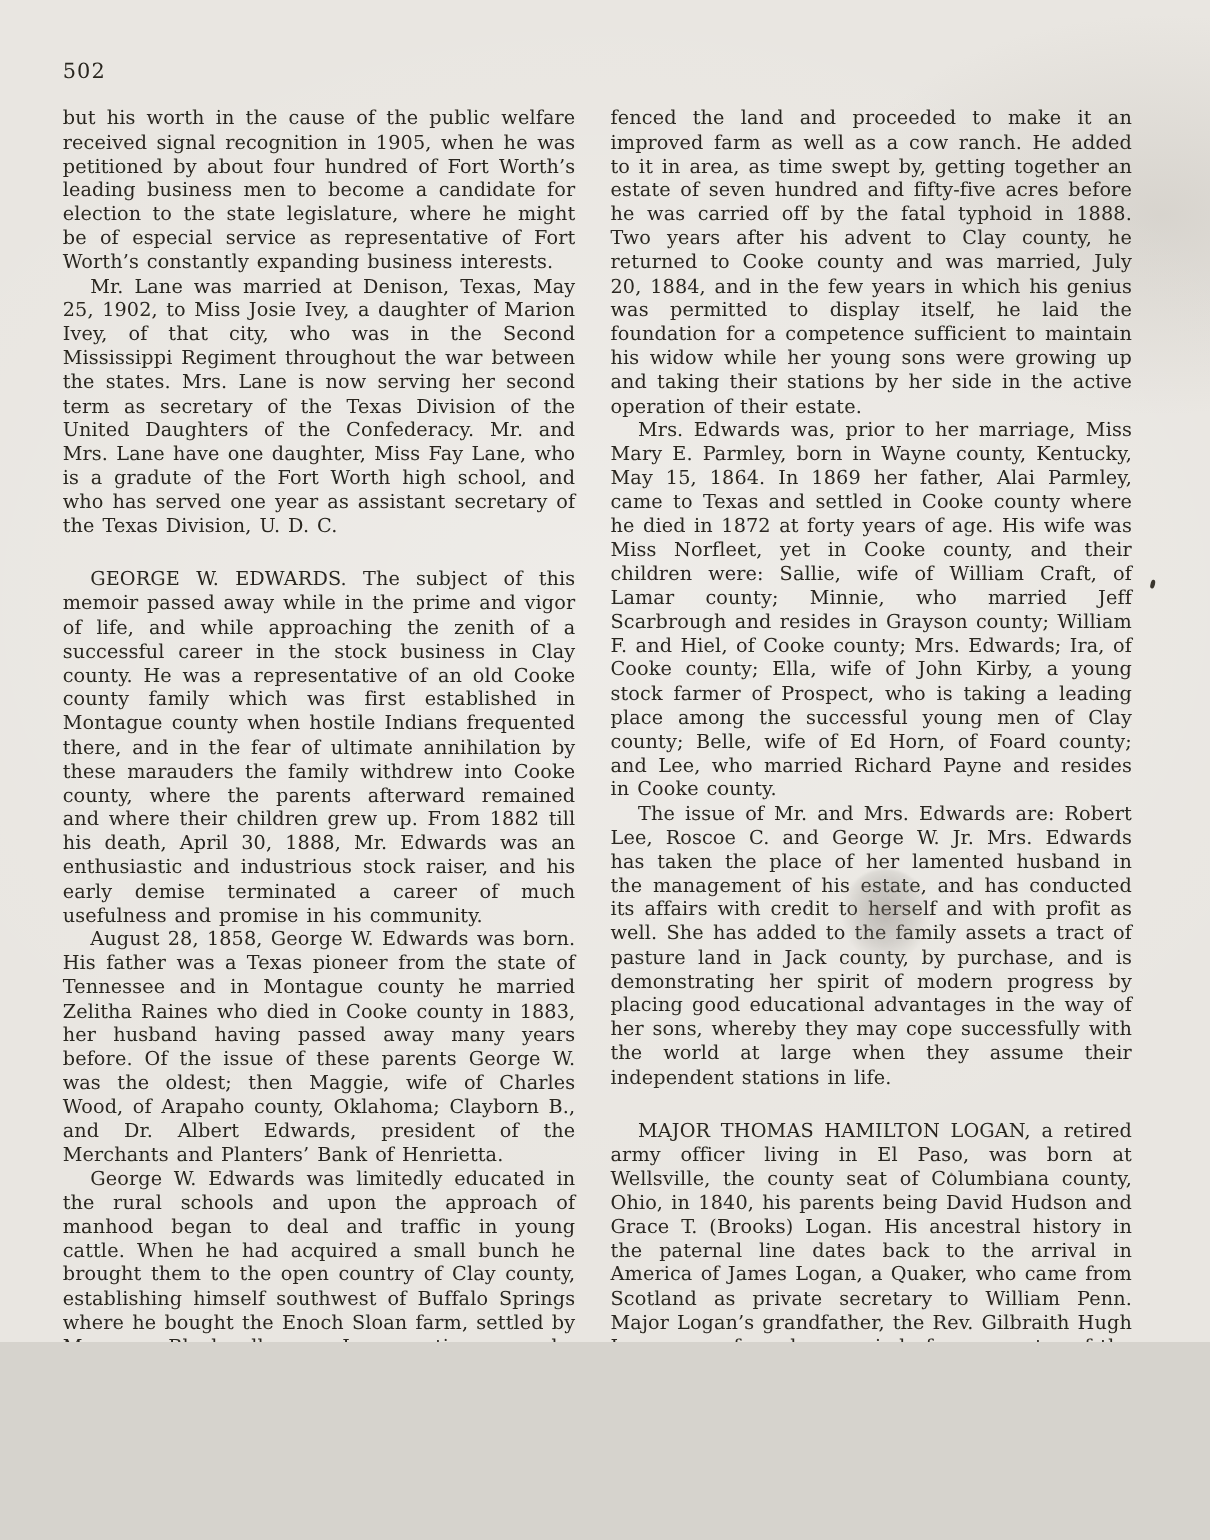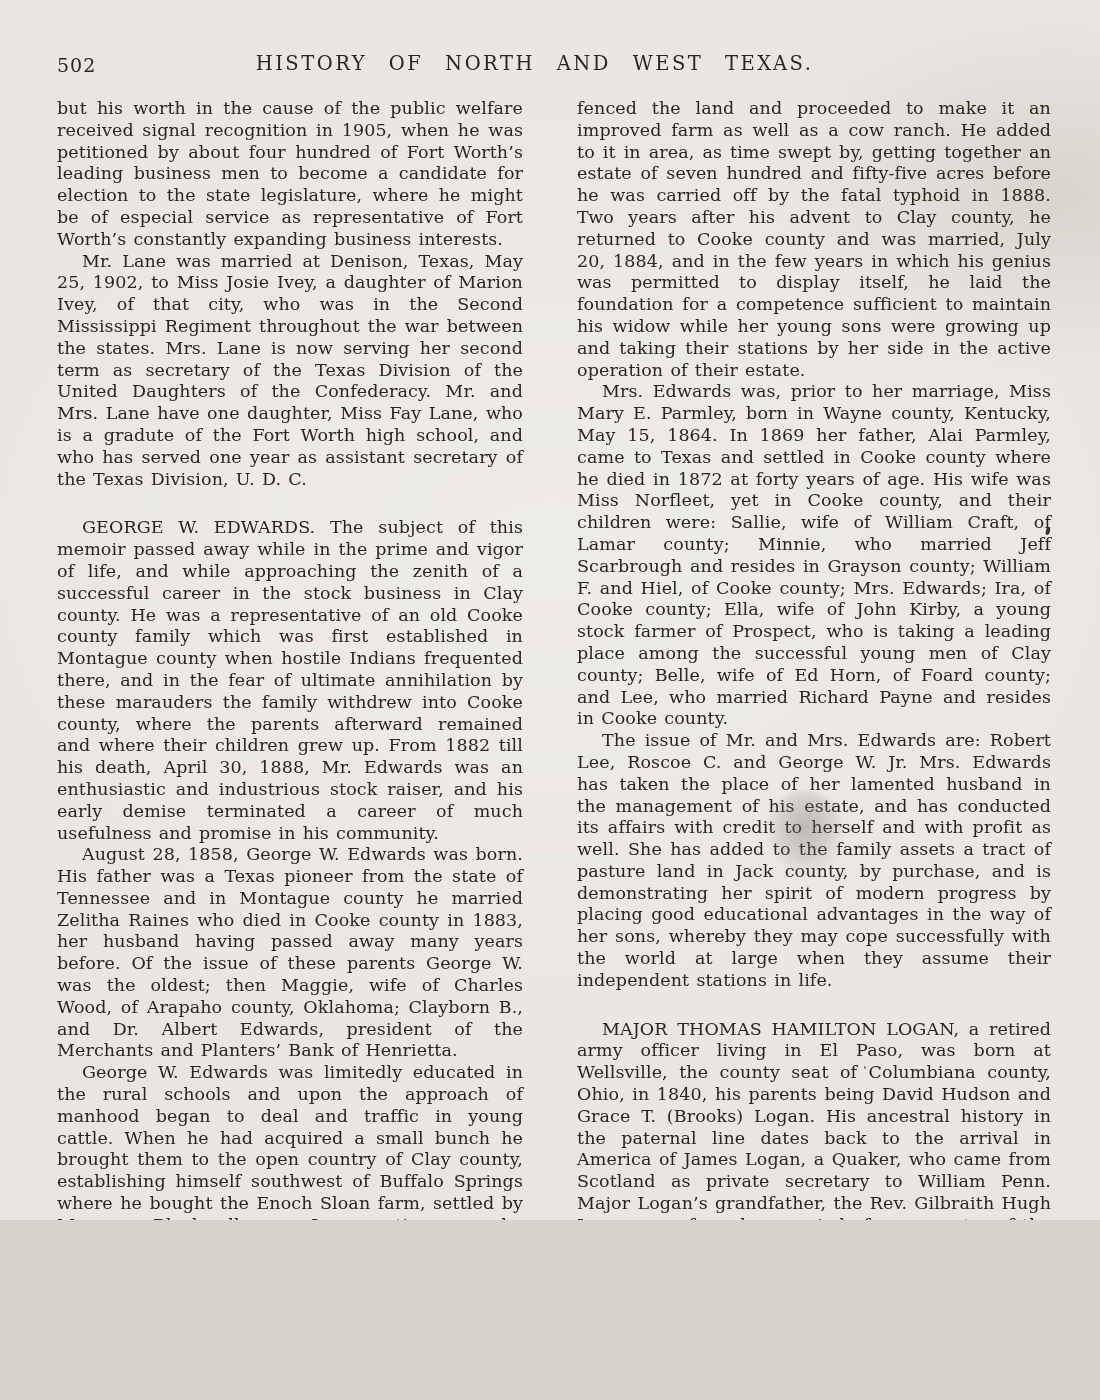--- a/index.html
+++ b/index.html
@@ -31,24 +31,24 @@
     text-align:center;
     font-size:19.5px;
     letter-spacing:2.5px;
     word-spacing:13px;
     white-space:nowrap;
   }
   .columns{
     position:absolute;
     top:98px;left:57px;
     display:flex;
-    gap:18px;
+    gap:32px;
   }
   .col{width:466px;}
-  .col.right{width:474px;margin-left:36px;}
+  .col.right{width:474px;}
   .col p{
     margin:0;
     font-size:17.5px;
     line-height:21.8px;
     text-align:justify;
     word-spacing:1.5px;
     letter-spacing:0.1px;
   }
   .col p.ind{text-indent:25px;}
   .col p.sect{margin-top:27px;}
@@ -70,21 +70,20 @@
   .speck-b{left:96px;top:1243px;width:3px;height:3px;opacity:.7;}
   .speck-c{left:864px;top:1066px;width:2px;height:3px;opacity:.6;}
 </style>
 </head>
 <body>
 
 <div class="page">
 
   <div class="header">
     <span class="page-num">502</span>
-    <span class="running-title">HISTORY OF NORTH AND WEST TEXAS.</span>
   </div>
 
   <div class="columns">
     <div class="col left">
       <p>but his worth in the cause of the public welfare received signal recognition in 1905, when he was petitioned by about four hundred of Fort Worth’s leading business men to become a candidate for election to the state legislature, where he might be of especial service as representative of Fort Worth’s constantly expanding business interests.</p>
       <p class="ind">Mr. Lane was married at Denison, Texas, May 25, 1902, to Miss Josie Ivey, a daughter of Marion Ivey, of that city, who was in the Second Mississippi Regiment throughout the war between the states. Mrs. Lane is now serving her second term as secretary of the Texas Division of the United Daughters of the Confederacy. Mr. and Mrs. Lane have one daughter, Miss Fay Lane, who is a gradute of the Fort Worth high school, and who has served one year as assistant secretary of the Texas Division, U. D. C.</p>
       <p class="ind sect">GEORGE W. EDWARDS. The subject of this memoir passed away while in the prime and vigor of life, and while approaching the zenith of a successful career in the stock business in Clay county. He was a representative of an old Cooke county family which was first established in Montague county when hostile Indians frequented there, and in the fear of ultimate annihilation by these marauders the family withdrew into Cooke county, where the parents afterward remained and where their children grew up. From 1882 till his death, April 30, 1888, Mr. Edwards was an enthusiastic and industrious stock raiser, and his early demise terminated a career of much usefulness and promise in his community.</p>
       <p class="ind">August 28, 1858, George W. Edwards was born. His father was a Texas pioneer from the state of Tennessee and in Montague county he married Zelitha Raines who died in Cooke county in 1883, her husband having passed away many years before. Of the issue of these parents George W. was the oldest; then Maggie, wife of Charles Wood, of Arapaho county, Oklahoma; Clayborn B., and Dr. Albert Edwards, president of the Merchants and Planters’ Bank of Henrietta.</p>
       <p class="ind runover">George W. Edwards was limitedly educated in the rural schools and upon the approach of manhood began to deal and traffic in young cattle. When he had acquired a small bunch he brought them to the open country of Clay county, establishing himself southwest of Buffalo Springs where he bought the Enoch Sloan farm, settled by Mr. Blackwell. In time he</p>
     </div>

